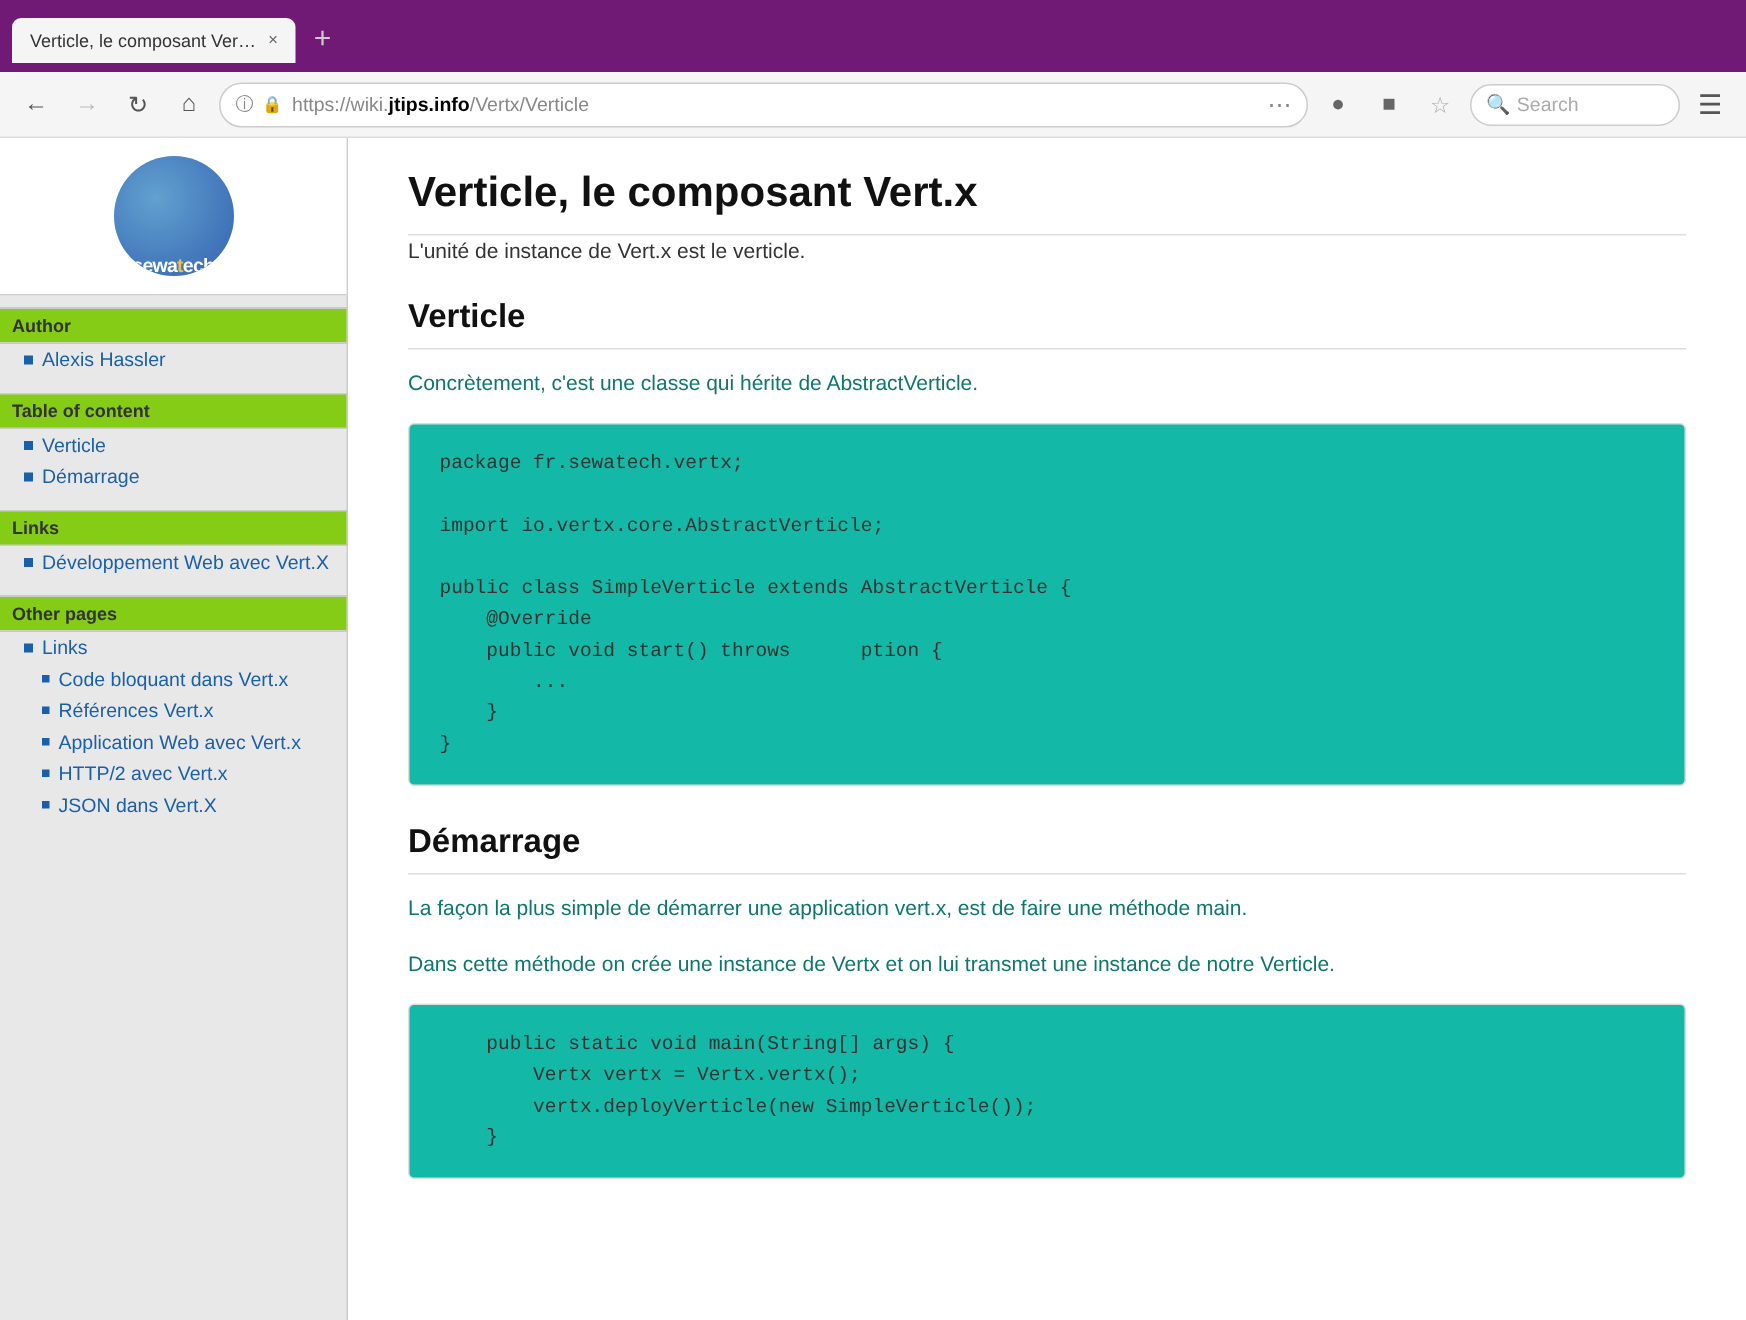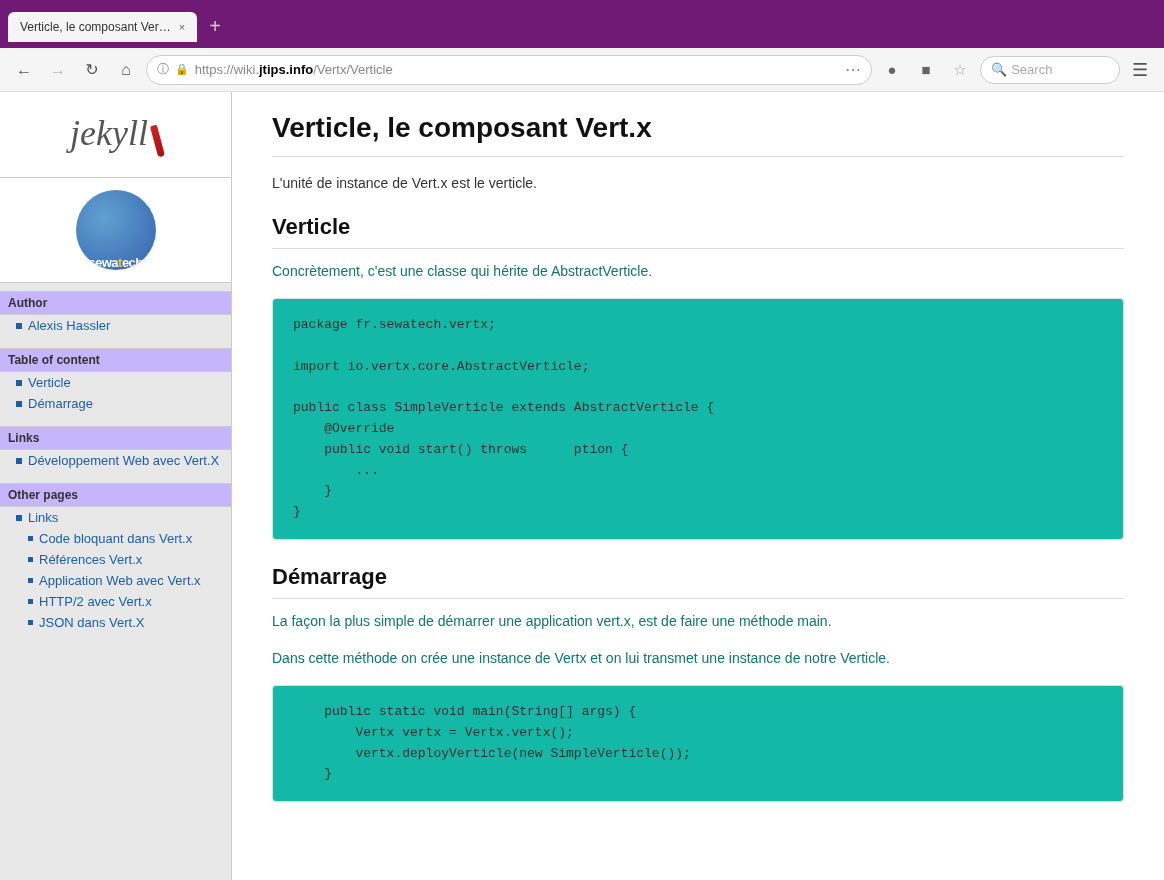--- a/index.html
+++ b/index.html
@@ -163,21 +163,21 @@
     }
 
     .sidebar-section {
       padding: 8px 0 4px 0;
     }
     .sidebar-section-title {
       font-size: 12px;
       font-weight: bold;
       color: #333;
       padding: 4px 8px;
-      background: #c4b5fd;
+      background: #84cc16;
       border-bottom: 1px solid #ccc;
       border-top: 1px solid #ccc;
     }
     .sidebar-link {
       display: flex;
       align-items: center;
       gap: 6px;
       padding: 3px 8px 3px 16px;
       font-size: 13px;
       color: #1a5fa8;
@@ -201,21 +201,20 @@
     
     .main-content {
       flex: 1;
       padding: 20px 40px;
       background: #fff;
     }
     h1.page-title {
       font-size: 28px;
       font-weight: bold;
       color: #111;
-      margin-bottom: 16px;
       padding-bottom: 12px;
       border-bottom: 1px solid #ddd;
     }
     .intro-text {
       font-size: 14px;
       color: #333;
       margin-bottom: 20px;
       line-height: 1.5;
     }
     h2.section-title {
@@ -285,26 +284,20 @@
     <span style="color:#aaa;">Search</span>
   </div>
 
   <button class="toolbar-icon-btn" style="font-size:18px;color:#555;">☰</button>
 </div>
 
 <div class="page-wrapper">
 
   <div class="sidebar">
 
-    <div class="sidebar-logo">
-      <div style="position:relative;display:inline-block;">
-        <span style="font-family:Georgia,serif;font-style:italic;font-size:36px;color:#555;">jekyll</span>
-        <span style="display:inline-block;width:7px;height:32px;background:linear-gradient(to bottom,#cc2222,#aa1111);border-radius:2px 2px 4px 4px;margin-left:2px;vertical-align:middle;transform:rotate(-15deg);"></span>
-      </div>
-    </div>
 
     <div class="sewatech-logo">
       <div class="sewatech-circle">
         <span style="font-size:13px;font-weight:bold;color:white;position:relative;z-index:1;">sewa<span style="color:#f0c040;">t</span>ech</span>
       </div>
     </div>
 
     <div class="sidebar-section">
       <div class="sidebar-section-title">Author</div>
       <a class="sidebar-link">

